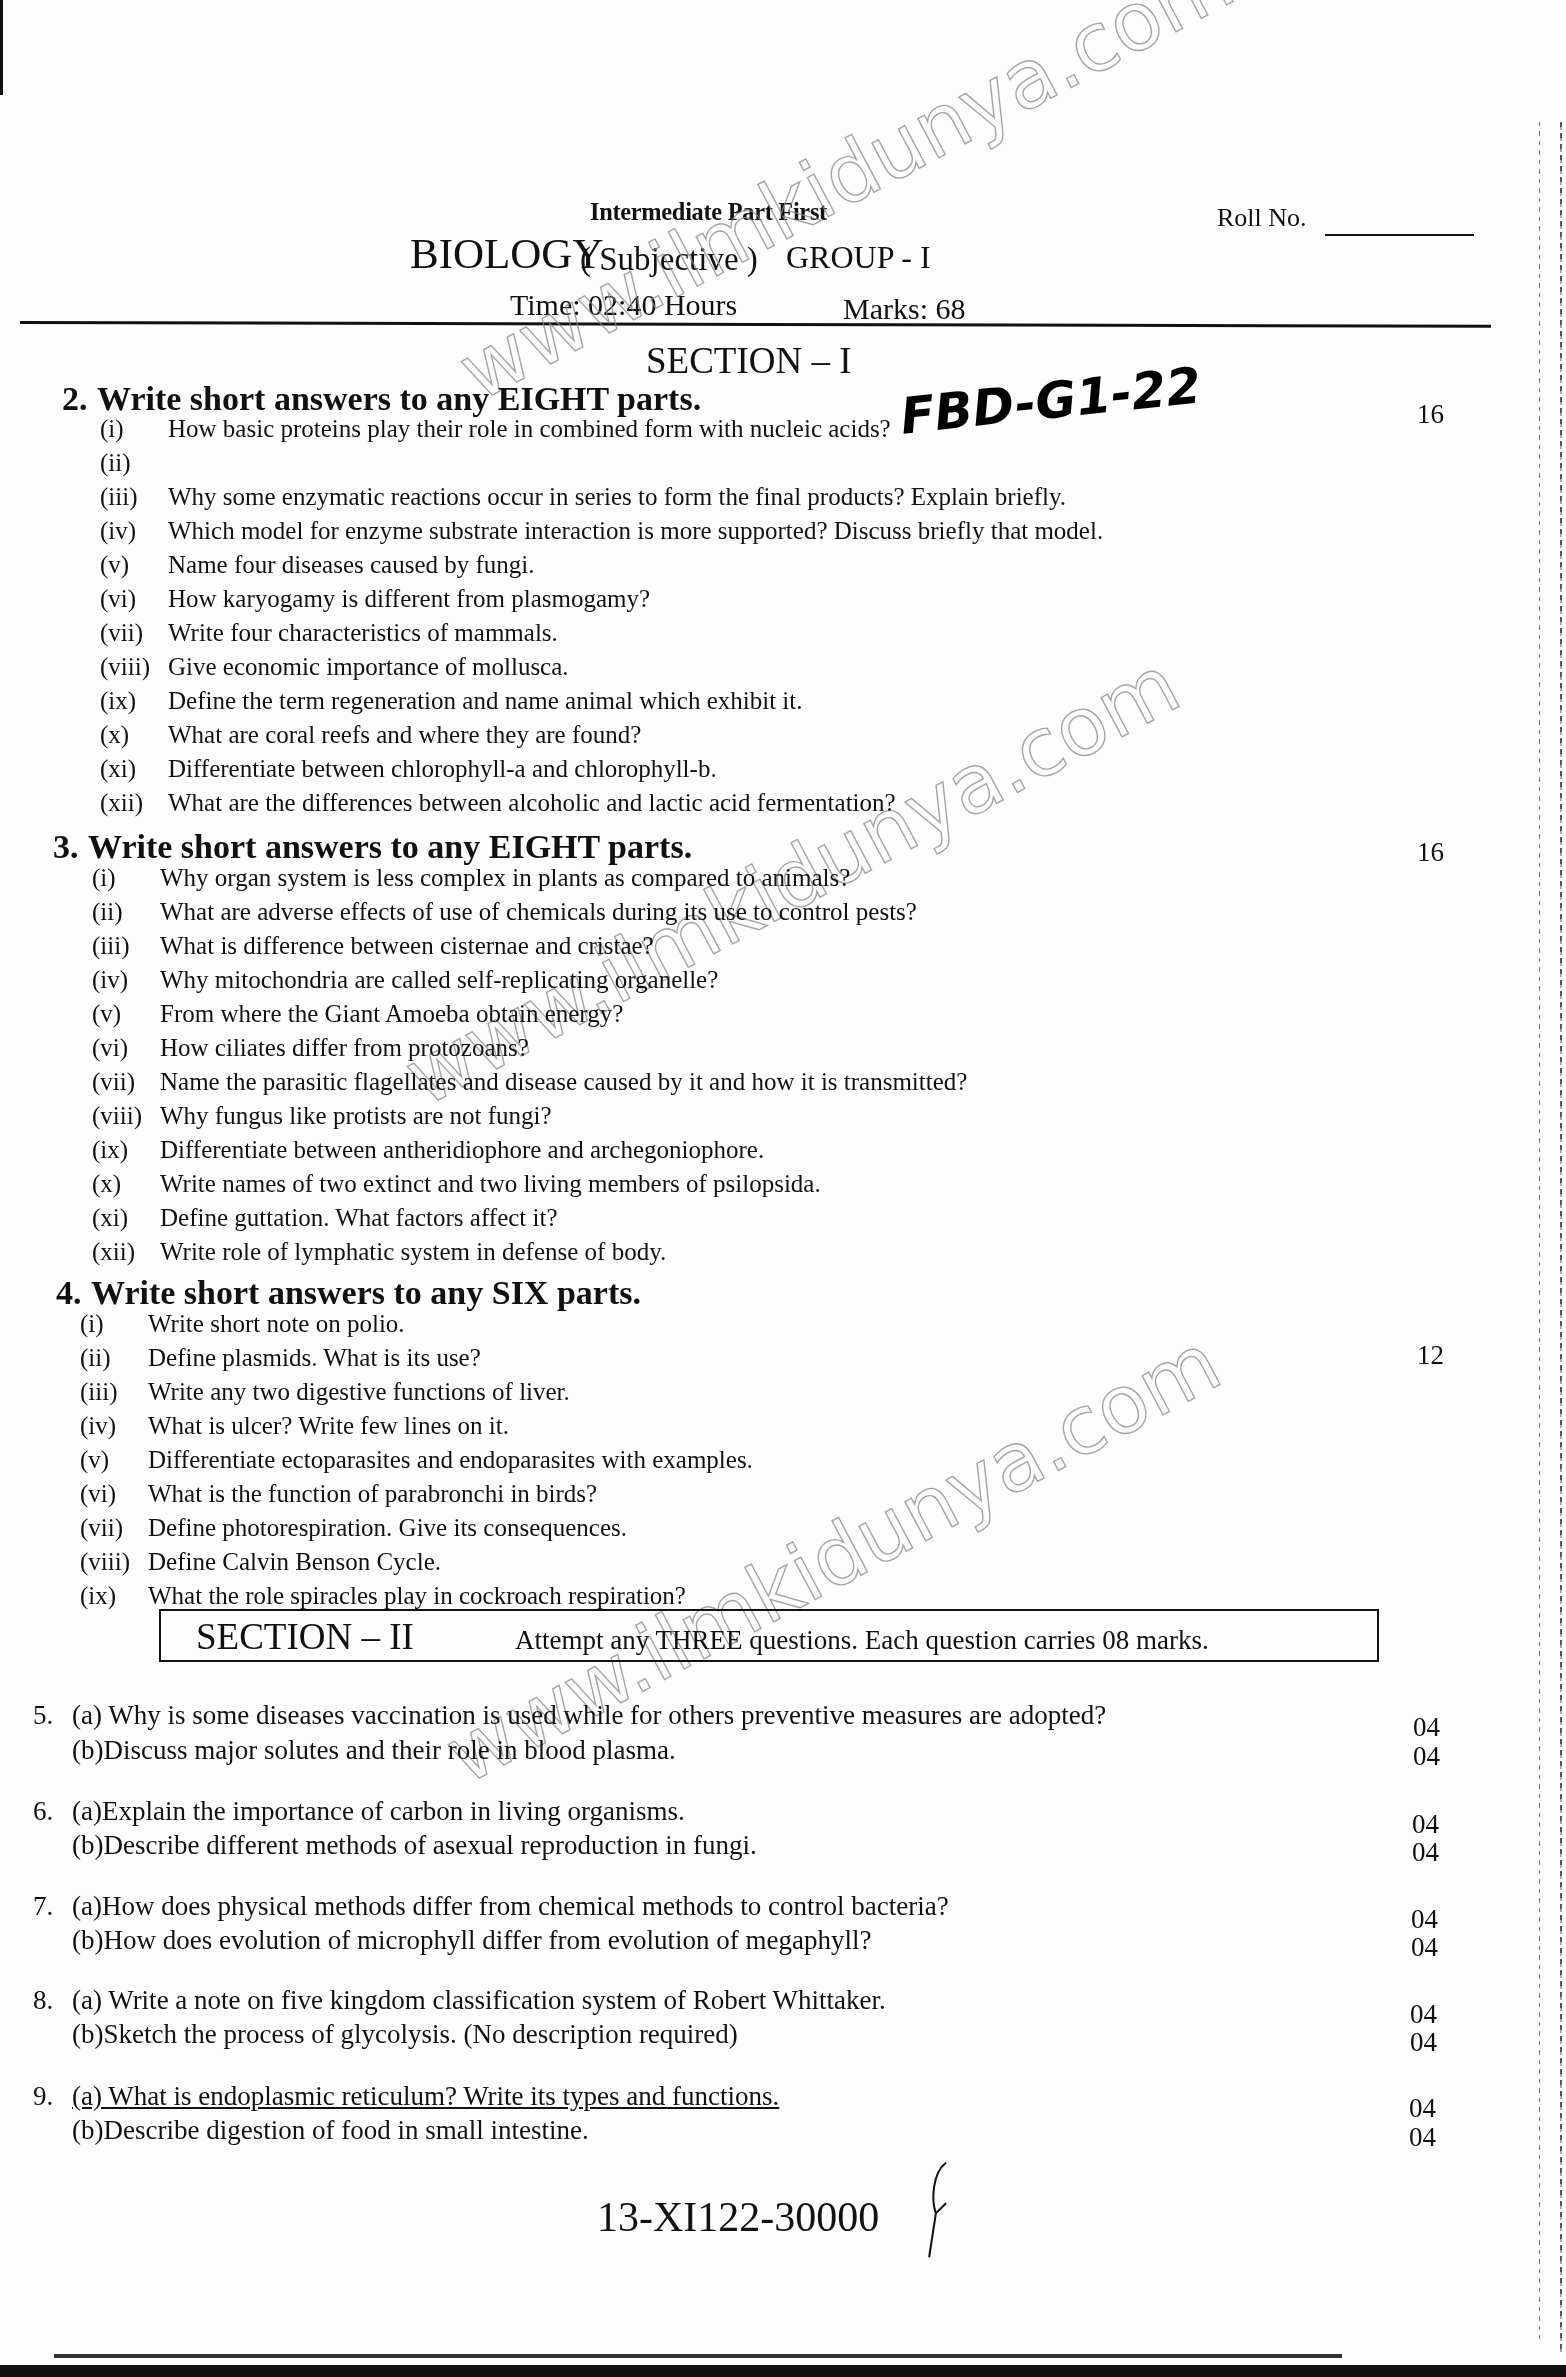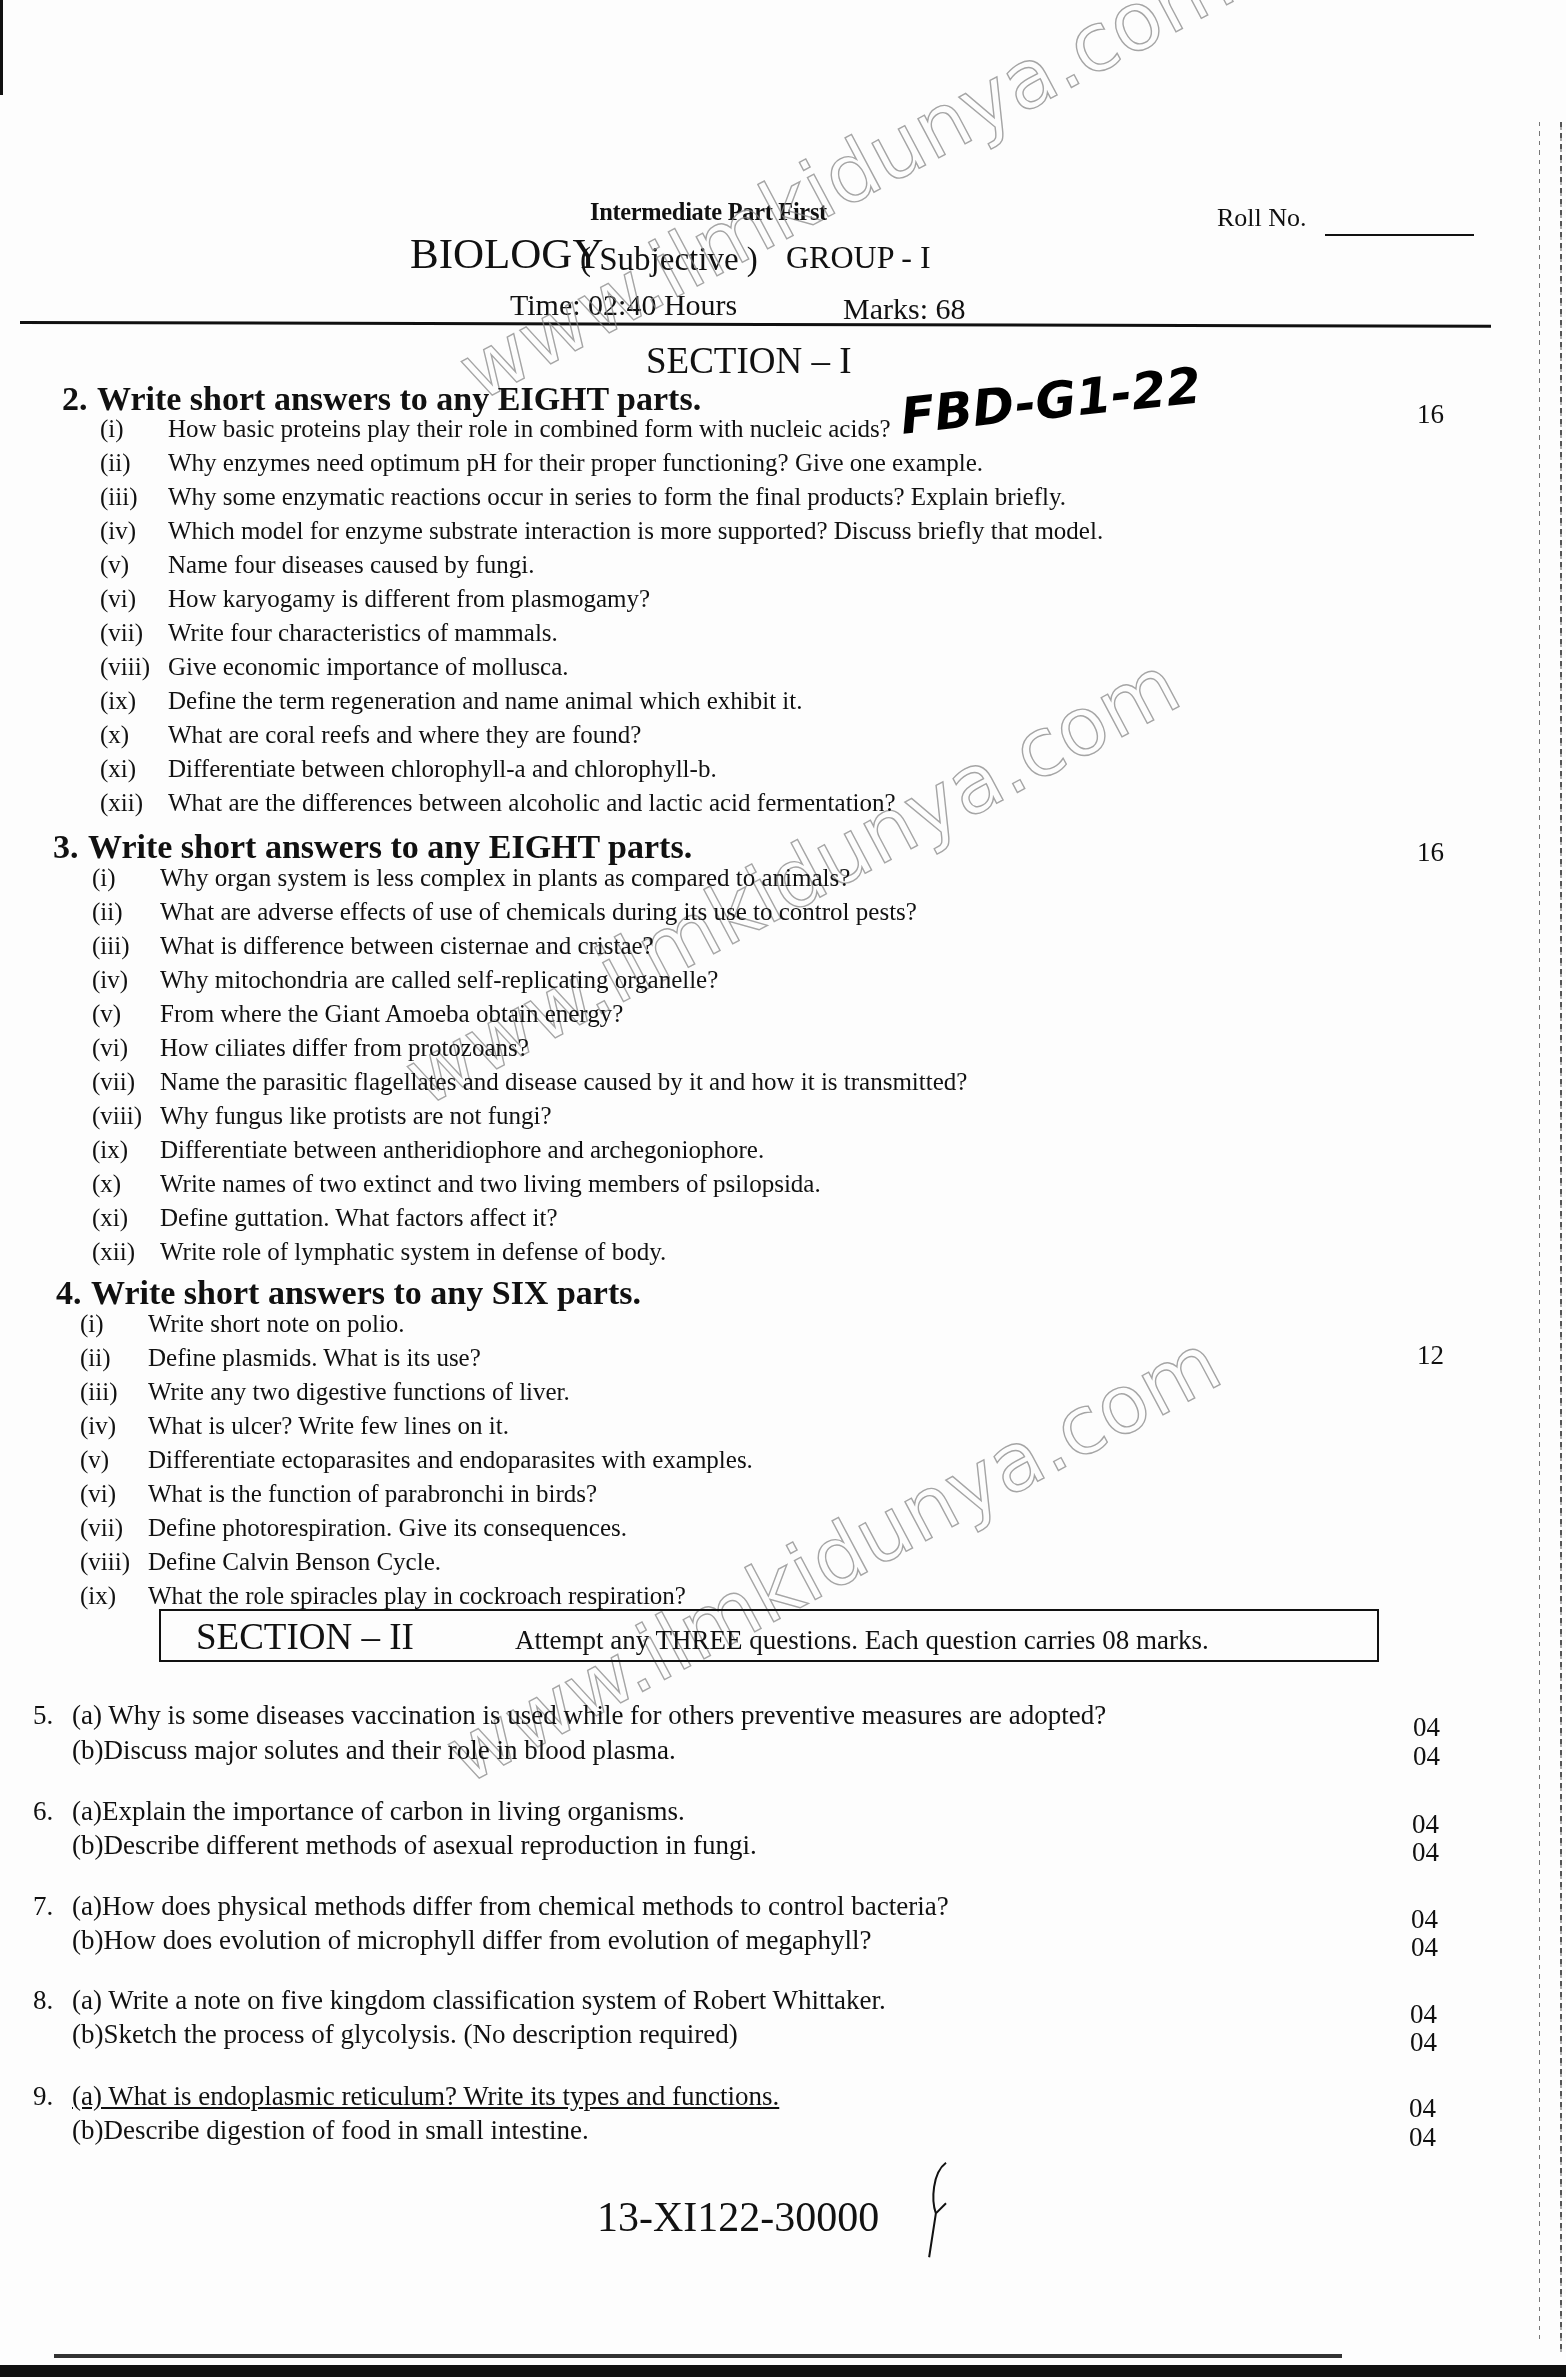--- a/index.html
+++ b/index.html
@@ -75,21 +75,20 @@
   <span class="num">2.</span><span>Write short answers to any EIGHT parts.</span>
 </div>
 <div class="abs mk" style="left:1417px; top:399px;">16</div>
 <div class="abs" style="left:100px; top:415px;">
   <div class="part">
       <span class="rn">(i)</span>
       <span>How basic proteins play their role in combined form with nucleic acids?</span>
     </div>
   <div class="part">
       <span class="rn">(ii)</span>
-      <span>Why enzymes need optimum pH for their proper functioning?  Give one example.</span>
     </div>
   <div class="part">
       <span class="rn">(iii)</span>
       <span>Why some enzymatic reactions occur in series to form the final products?  Explain briefly.</span>
     </div>
   <div class="part">
       <span class="rn">(iv)</span>
       <span>Which model for enzyme substrate interaction is more supported?  Discuss briefly that model.</span>
     </div>
   <div class="part">

